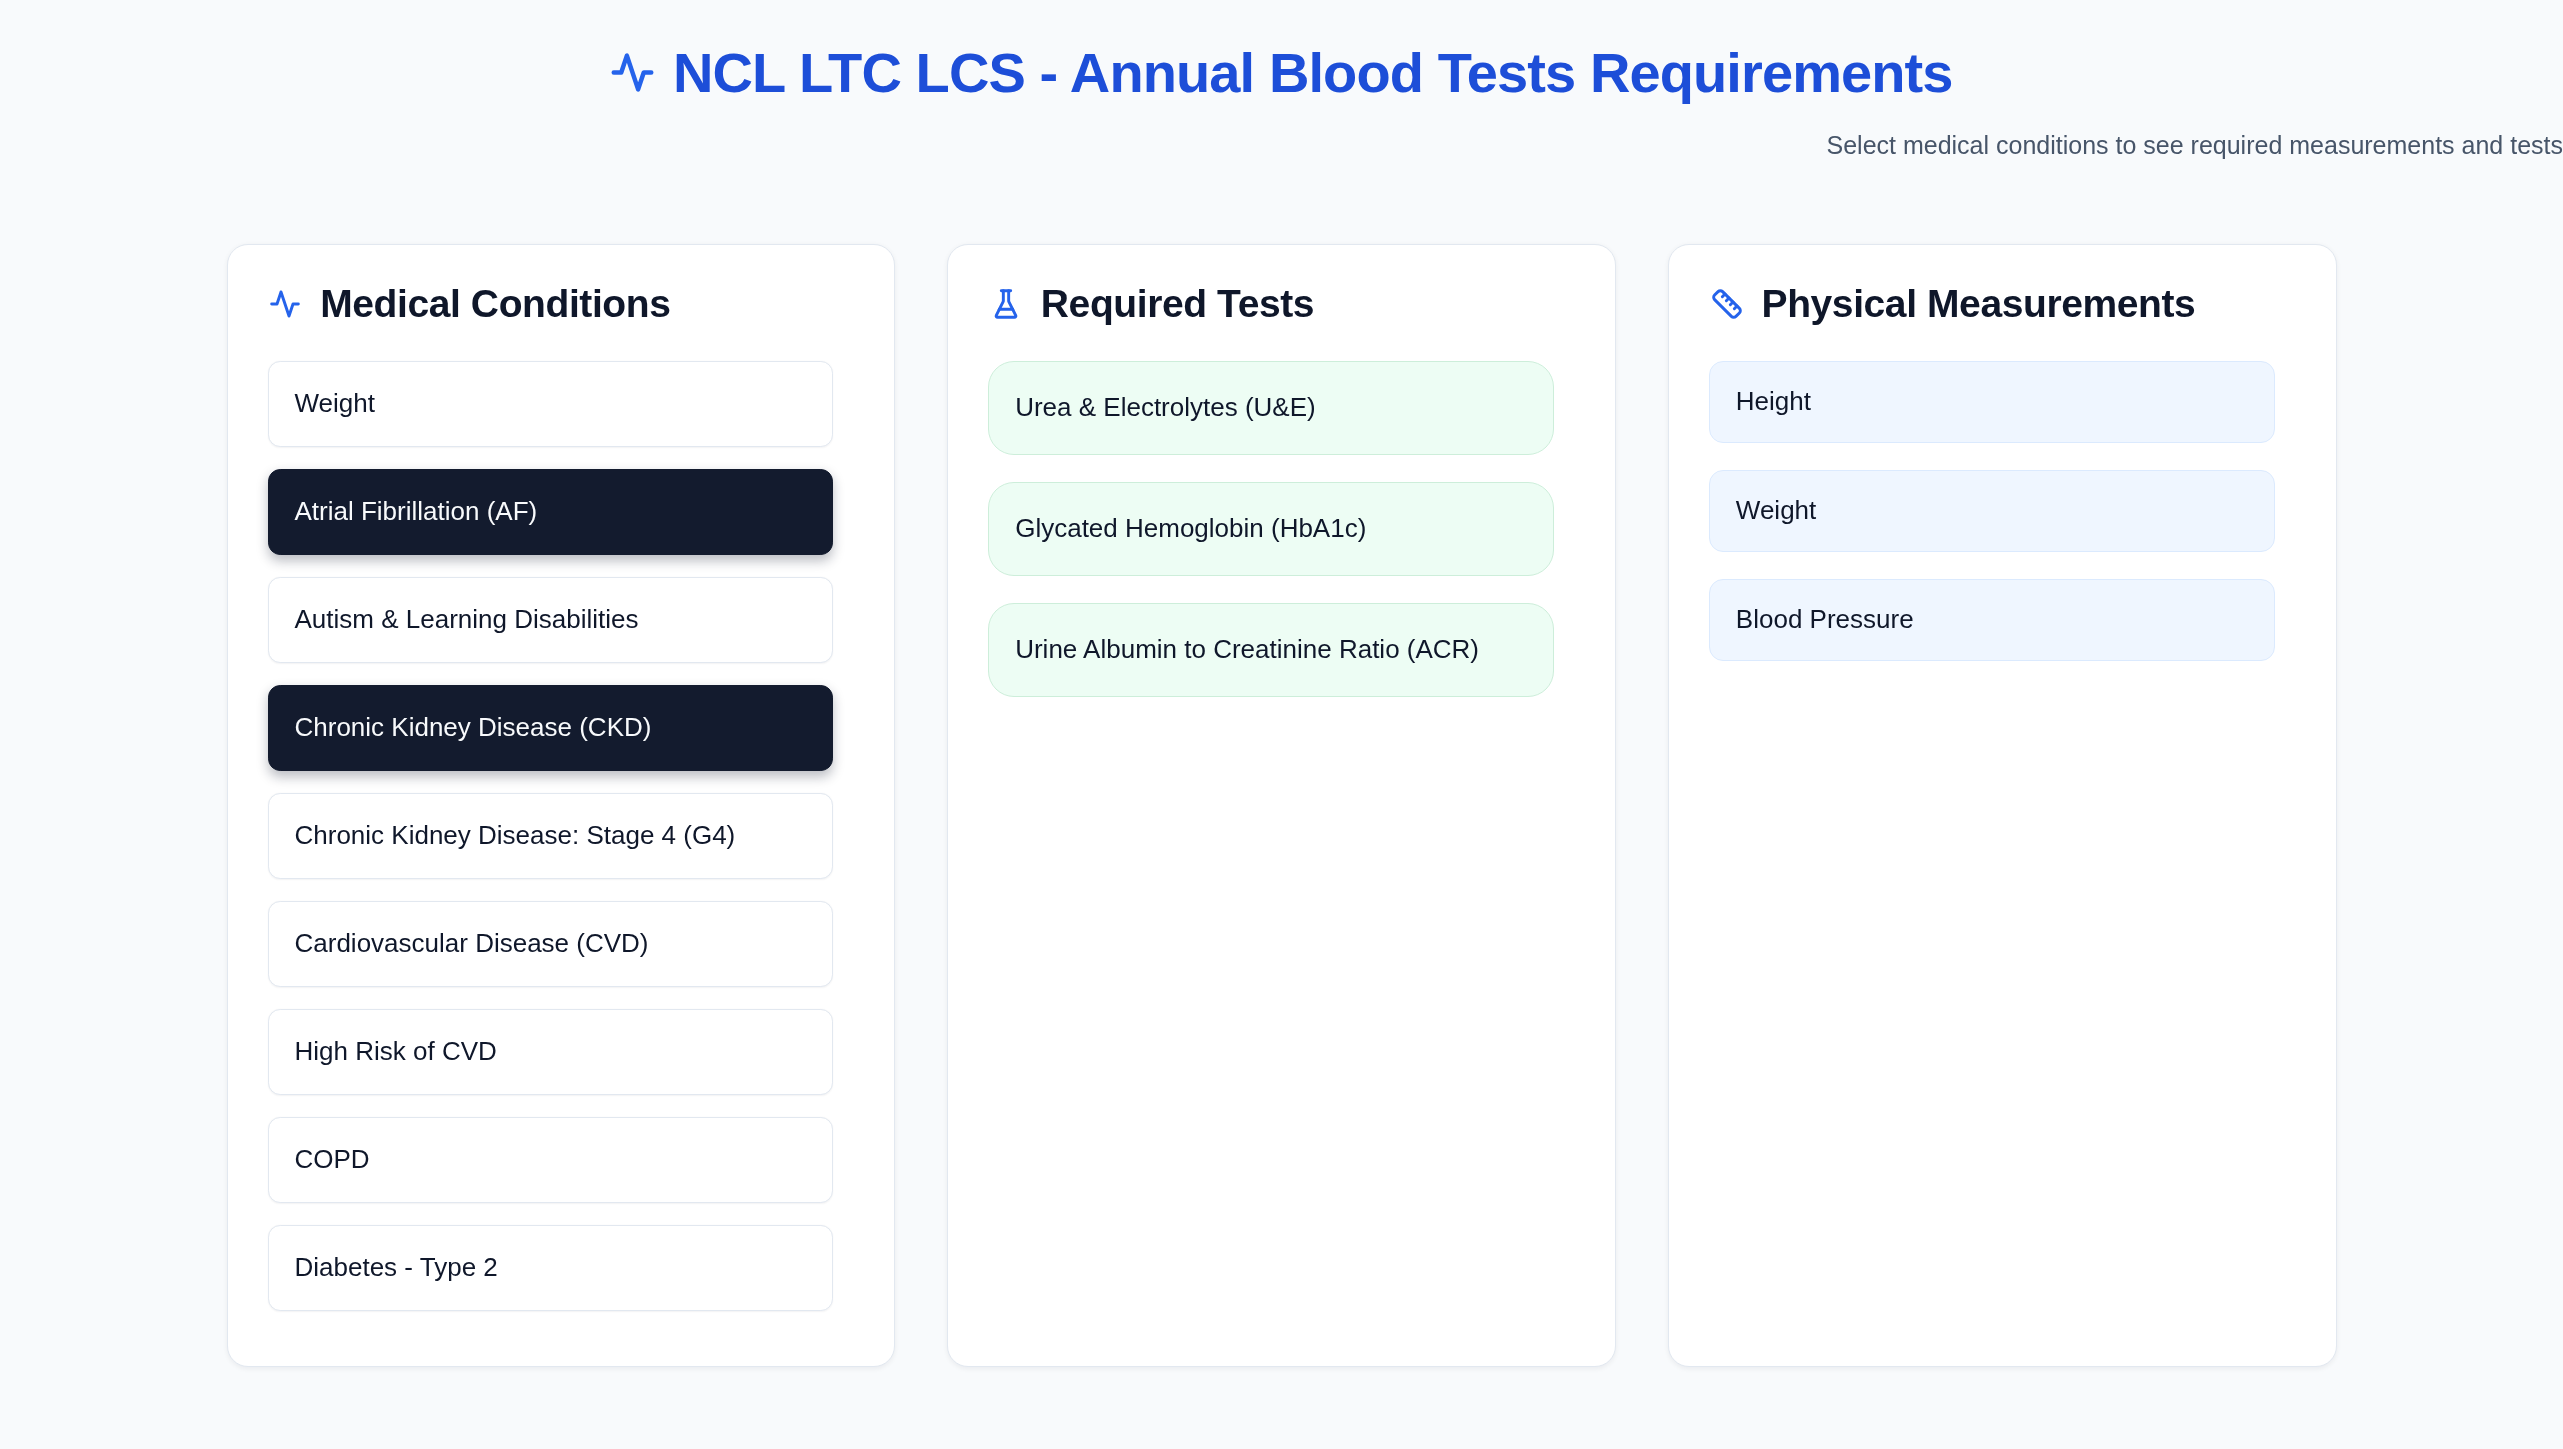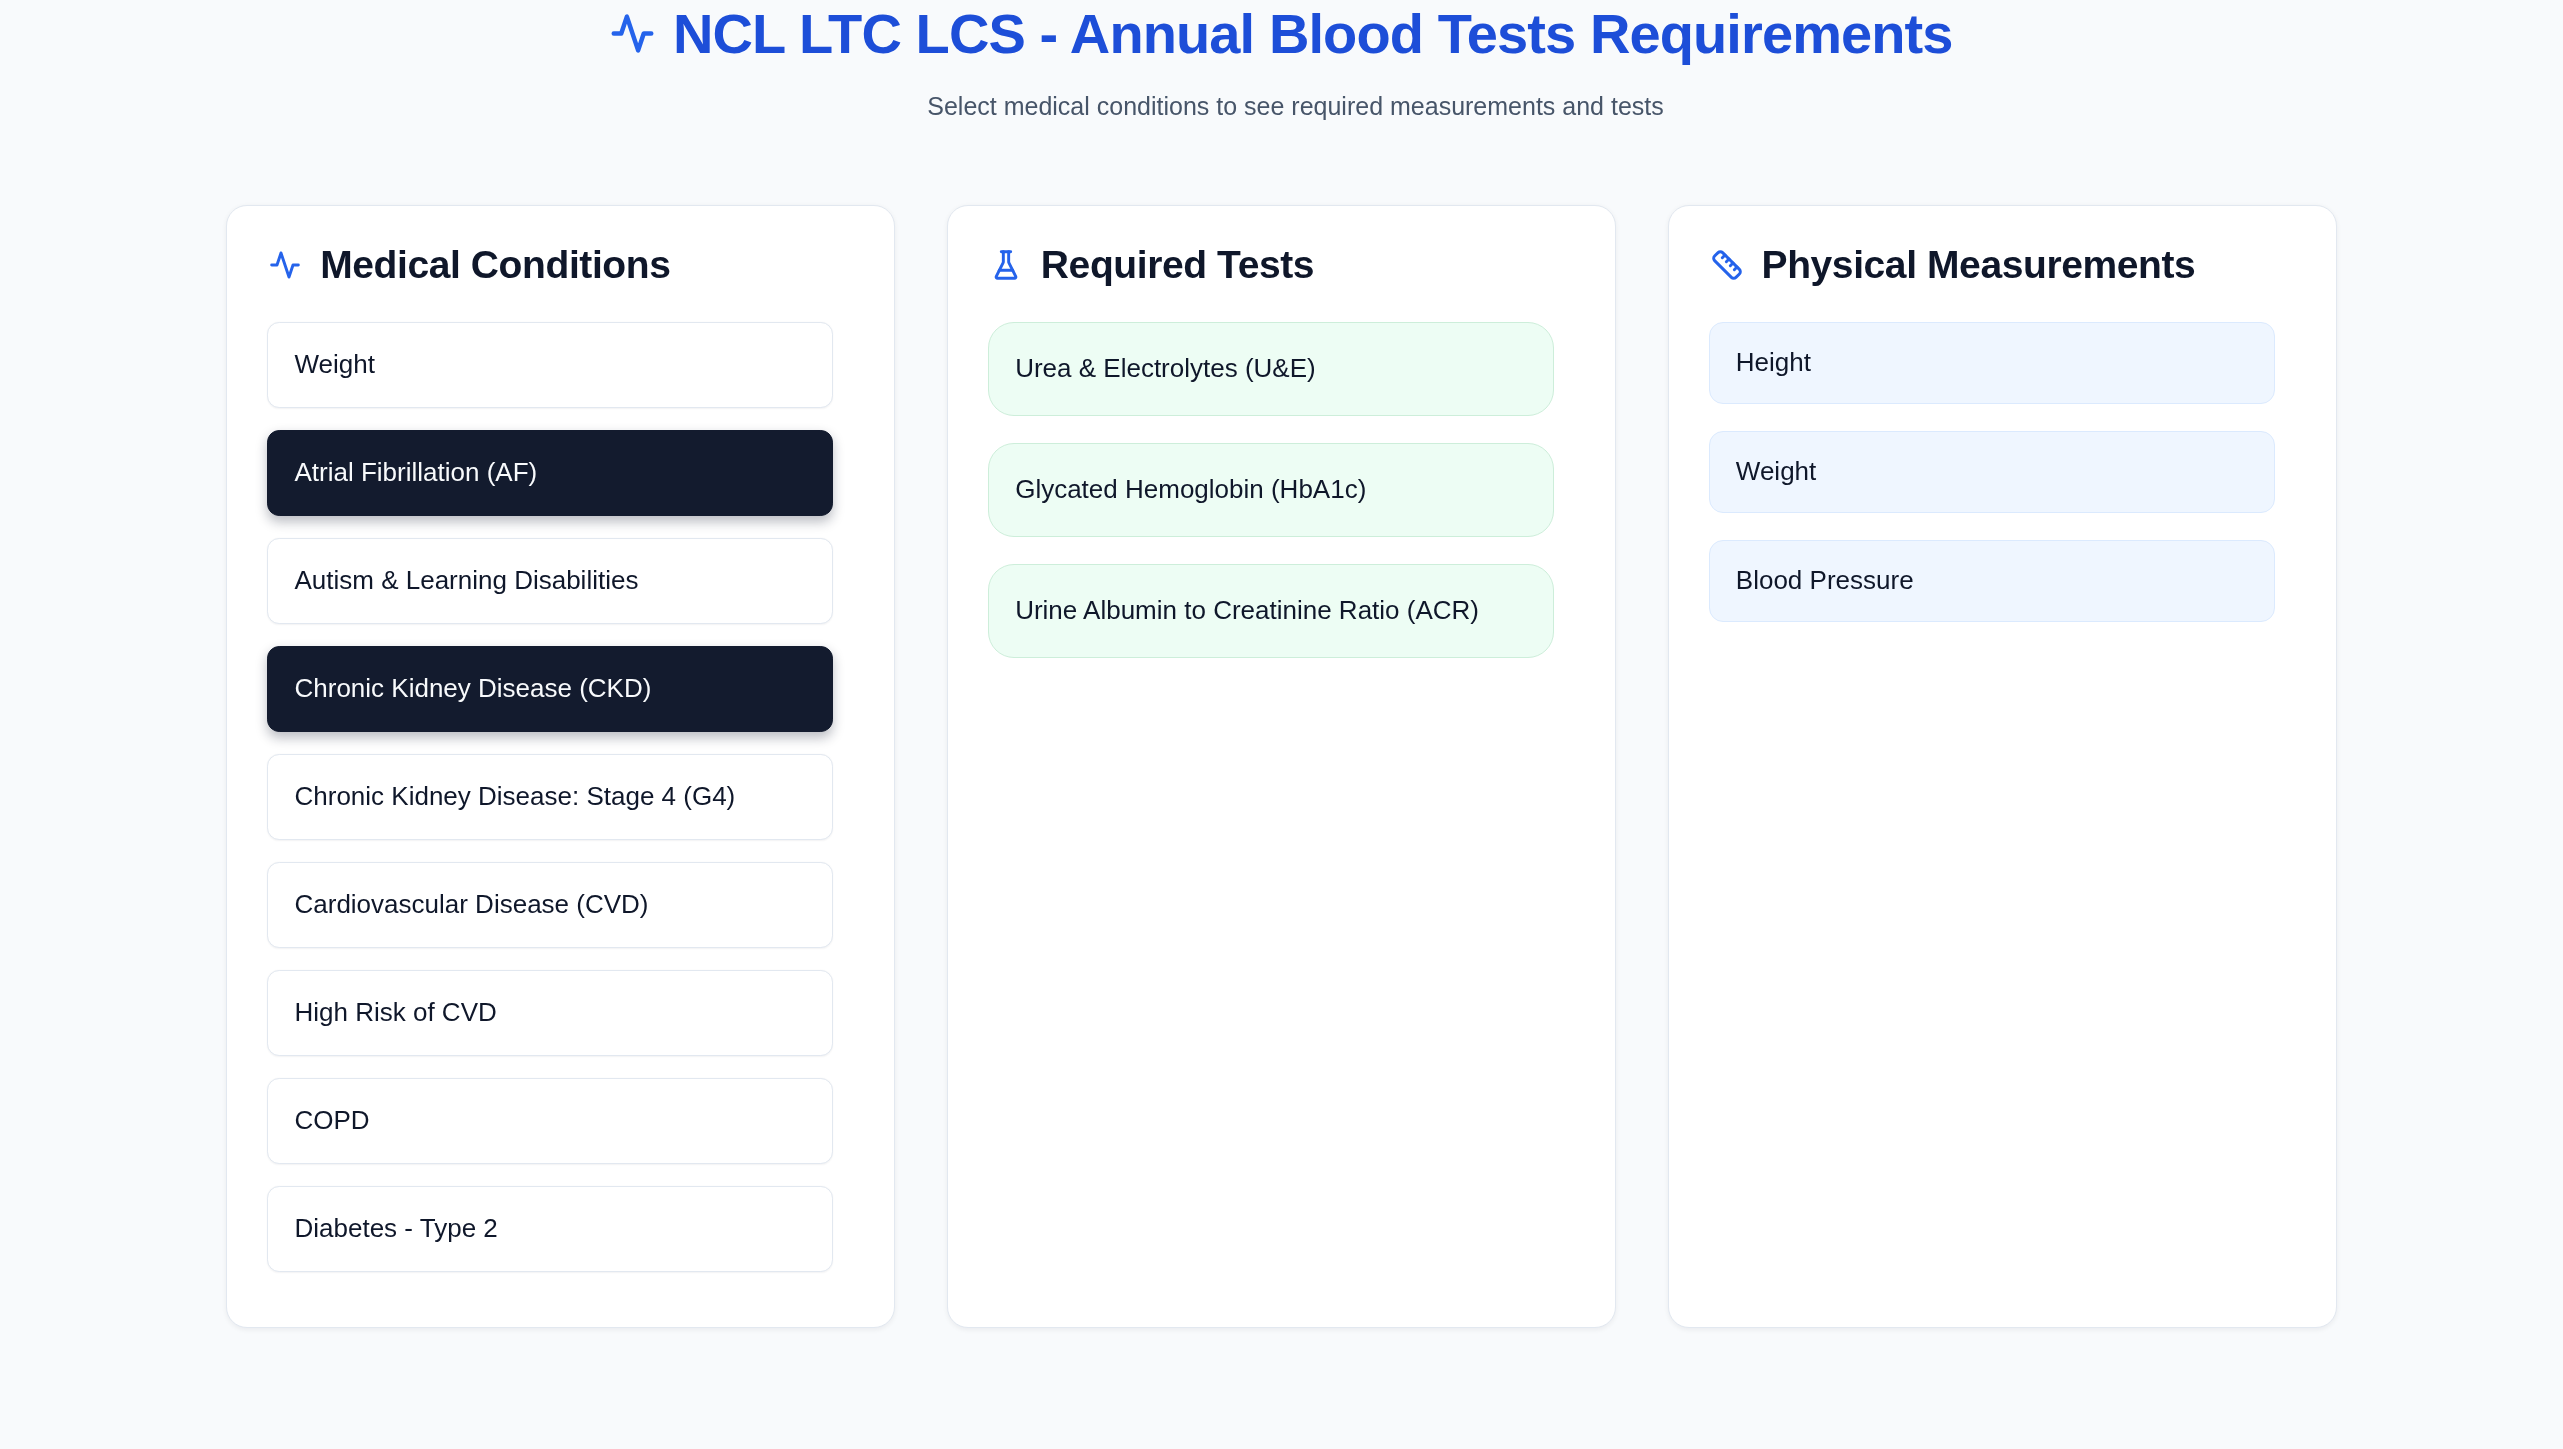--- a/index.html
+++ b/index.html
@@ -4,37 +4,36 @@
 <style>
   * { margin:0; padding:0; box-sizing:border-box; }
   html,body { width:2563px; height:1449px; }
   body {
     background:#f8fafc;
     font-family:"Liberation Sans","DejaVu Sans",sans-serif;
     color:#0f172a;
     overflow:hidden;
   }
   
-  .page-header { text-align:center; }
+  .page-header { text-align:right; padding-top:39px; }
   .title-row {
     display:flex; align-items:center; justify-content:center; gap:17.5px;
   }
   .title-row h1 {
     font-size:56px; font-weight:700; color:#1d4ed8; letter-spacing:-0.9px;
     line-height:1.2;
   }
   .title-icon { width:45px; height:45px; color:#2563eb; flex:0 0 auto; }
   .subtitle {
     margin-top:24.5px; font-size:25px; color:#475569; font-weight:400;margin-left:28px;
   }
   
   .columns {
     width:2110px; margin:84px auto 0; display:flex; gap:52px;
     align-items:stretch;
-    justify-content:flex-end;
   }
   .panel {
     flex:1 1 0; height:1123px; background:#ffffff;
     border:0.9px solid #e2e8f0; border-radius:21px;
     box-shadow:0 1.7px 5.2px rgba(15,23,42,0.06);
     padding:37px 61px 35px 40px;
     overflow:hidden;
   }
   .panel-header {
     display:flex; align-items:center; gap:19px; margin-bottom:35px;

